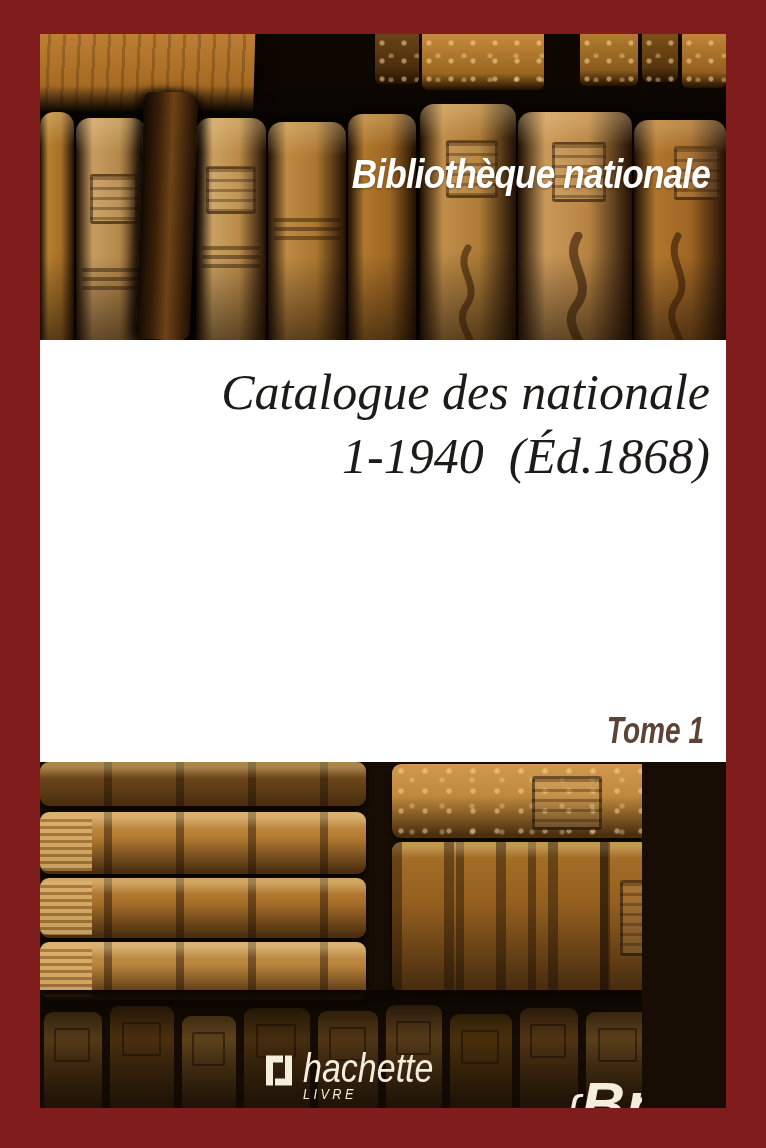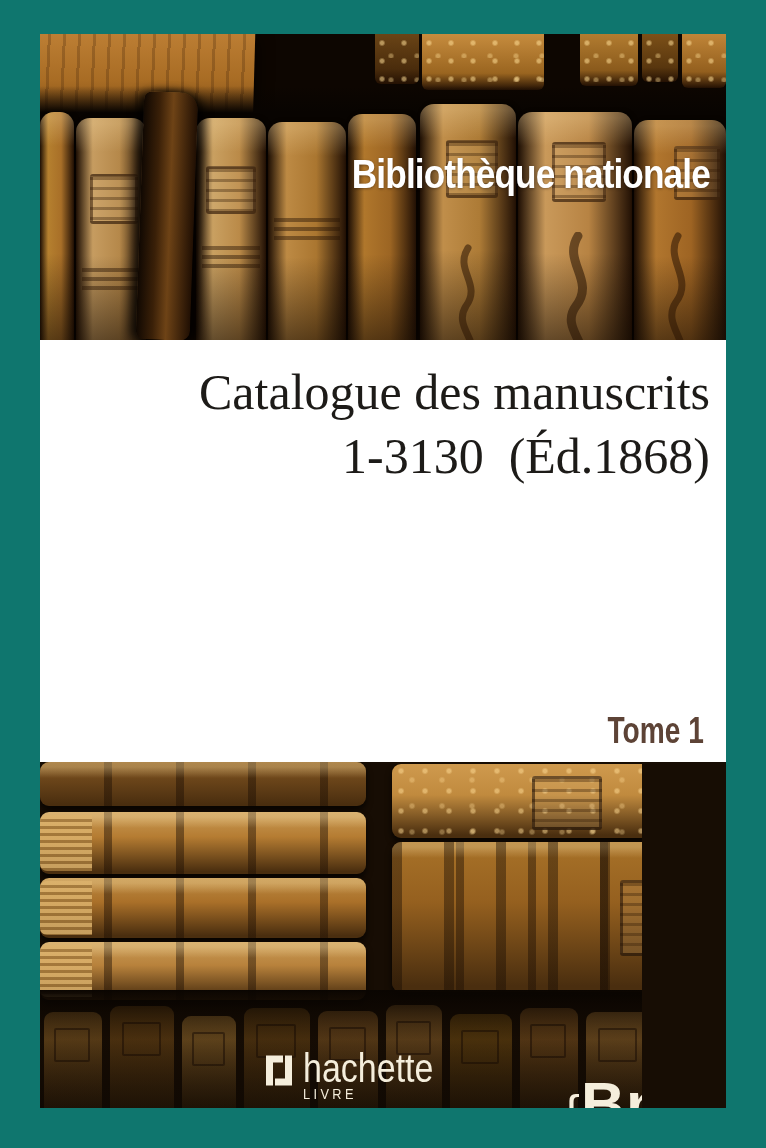--- a/index.html
+++ b/index.html
@@ -1,17 +1,17 @@
 <!DOCTYPE html>
 <html><head>
 <meta charset="utf-8">
 <style>
   html,body{margin:0;padding:0;background:#e8e4dc;}
-  .cover{position:relative;width:766px;height:1148px;background:#0f766e;overflow:hidden;
-         font-family:"Liberation Sans",sans-serif;}
+  .cover{position:relative;width:766px;height:1148px;background:#7f1d1d;overflow:hidden;
+         font-family:"Liberation Sans",sans-serif;font-style:italic;}
   .photo{position:absolute;left:40px;top:34px;width:686px;height:1074px;background:#170d04;}
 
   
   .band-top{position:absolute;left:0;top:0;width:686px;height:306px;background:#0d0601;overflow:hidden;}
   .shelf-board{position:absolute;left:-8px;top:-8px;width:222px;height:104px;
     background:
       repeating-linear-gradient(91deg, rgba(70,38,10,.28) 0 3px, rgba(70,38,10,0) 3px 15px),
       linear-gradient(178deg,#c28338 0%,#a86c24 52%,#7c4c17 86%,#2e1906 100%);
     transform:rotate(1.6deg);box-shadow:0 10px 18px rgba(0,0,0,.85);}
   .gilt{position:absolute;top:0;border-radius:0 0 6px 6px;
@@ -148,22 +148,22 @@
         </svg>
       </div>
 
       <div class="flap" style="left:100px;top:58px;width:54px;height:248px;"></div>
 
       <div class="banner">Bibliothèque nationale</div>
     </div>
 
     <div class="panel">
       <div class="title">
-        <div>Catalogue des manuscrits</div>
-        <div>1-3130  (Éd.1868)</div>
+        <div>Catalogue des nationale</div>
+        <div>1-1940  (Éd.1868)</div>
       </div>
       <div class="tome">Tome 1</div>
     </div>
 
     <div class="band-bot">
 
       <div class="hb" style="left:0;top:0;width:326px;height:44px;--hl:#8a5c22;--b:#6b451a;"></div>
       <div class="hb gilt-edge" style="left:0;top:50px;width:326px;height:62px;--hl:#c99c58;--b:#b57c32;"></div>
       <div class="hb gilt-edge" style="left:0;top:116px;width:326px;height:60px;--hl:#bd8c44;--b:#aa7029;"></div>
       <div class="hb gilt-edge" style="left:0;top:180px;width:326px;height:58px;--hl:#c99c58;--b:#b8823c;"></div>

